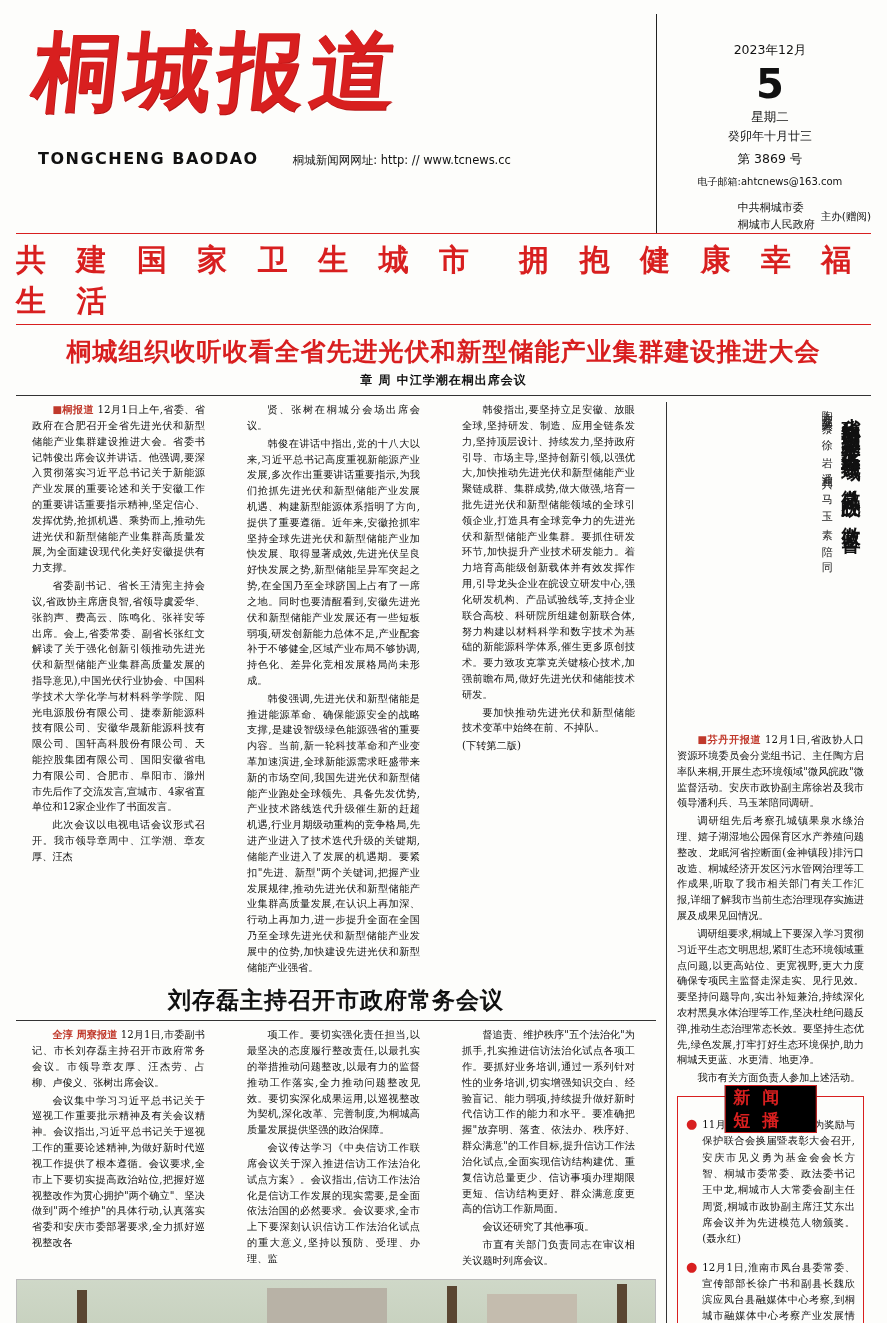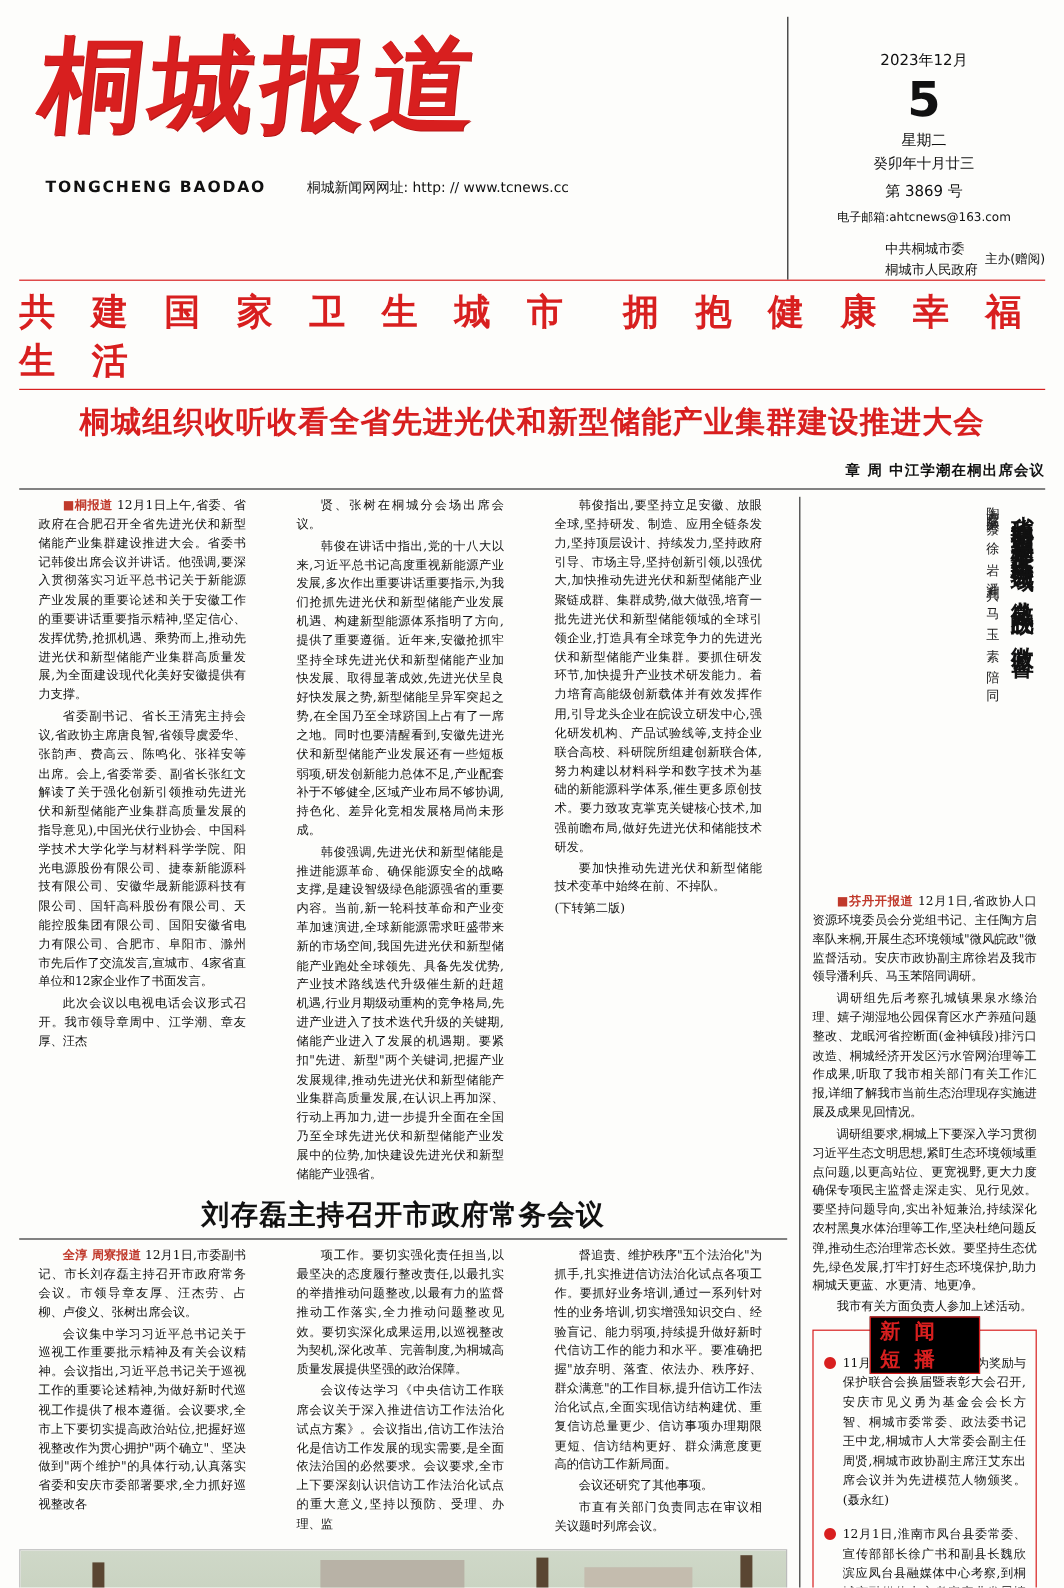--- a/index.html
+++ b/index.html
@@ -27,21 +27,21 @@
     line-height: 1.15;
     margin: 8px 0 0 18px;
     transform: skewX(-6deg);
     text-shadow: 1px 1px 0 #b71717;
   }
   .mast-sub {
     display:flex; align-items:flex-end; gap: 34px;
     margin: 28px 0 0 22px;
     font-size: 11px;
   }
-  .mast-pinyin { font-weight:700; letter-spacing:1.5px; font-size:13px; }
+  .mast-pinyin { font-weight:700; letter-spacing:1.5px; font-size:16px; }
   .mast-url { font-size: 11.5px; }
 
   .mast-right {
     width: 215px;
     border-left: 1px solid #222;
     padding-left: 12px;
     text-align: center;
     font-size: 11.5px;
     line-height: 1.65;
     padding-top: 26px;
@@ -71,24 +71,24 @@
   }
 
   
   .headline {
     text-align:center;
     font-family: "DejaVu Serif", "Liberation Serif", serif;
     font-size: 25px;
     font-weight: 700;
     color: #d81f1f;
     letter-spacing: 1px;
-    margin: 10px 0 16px;
+    margin: 10px 0 4px;
   }
   .subhead {
-    text-align:right;
+    text-align:center;
     font-size: 12px;
     font-weight: 700;
     color:#111;
     margin-bottom: 6px;
     letter-spacing: 1px;
   }
   .hr-thin { border-top: 1px solid #333; margin: 4px 0 6px; }
 
   
   .content { display:flex; gap: 10px; }

